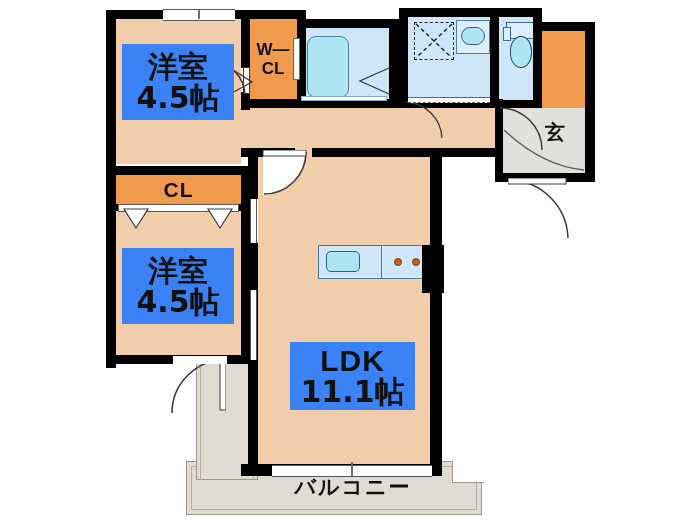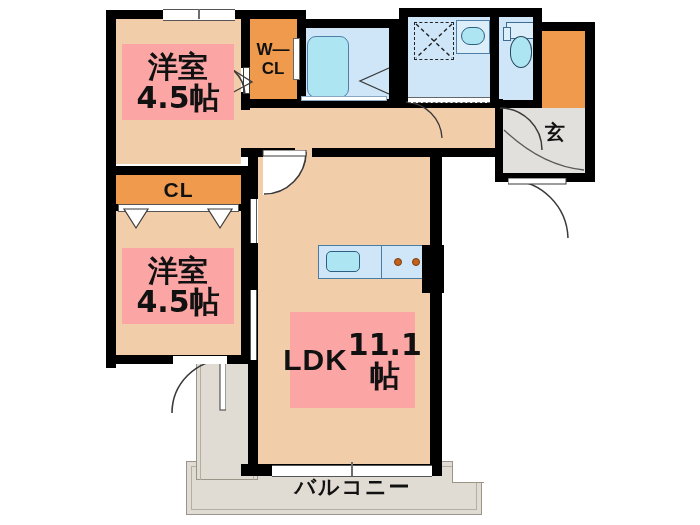--- a/index.html
+++ b/index.html
@@ -21,21 +21,21 @@
   .white      {background:#ffffff;}
   .blackwall  {background:#000000;}
 
   
   .wall{background:#000;}
   .outline-blue{border:1.5px solid #4f7fa8;}
 
   
   .lbl{position:absolute;display:flex;align-items:center;justify-content:center;
        color:#111;line-height:1.05;text-align:center;white-space:pre-line;}
-  .lbl-room{background:#fca5a5;font-weight:700;}
+  .lbl-room{background:#3b82f6;font-weight:700;}
   .jp{font-family:"DejaVu Sans","Liberation Sans",sans-serif;}
 
   .cl-text{font-size:21px;font-weight:600;letter-spacing:1px;}
   .wcl-text{font-size:17px;font-weight:600;line-height:1.12;}
   .room-jp{font-size:30px;font-weight:700;}
   .room-sz{font-size:30px;font-weight:700;}
   .ldk-t{font-size:30px;font-weight:700;letter-spacing:1px;}
   .ldk-s{font-size:30px;font-weight:700;}
   .balc-text{font-size:21px;font-weight:600;letter-spacing:2px;}
   .genkan-text{font-size:20px;font-weight:700;}
@@ -219,20 +219,20 @@
     <span class="wcl-text">CL</span>
   </div>
 
   <div class="lbl cl-text" style="left:116px;top:175px;width:125px;height:30px;">CL</div>
 
   <div class="lbl lbl-room" style="left:122px;top:248px;width:112px;height:76px;flex-direction:column;">
     <span class="jp room-jp">洋室</span>
     <span class="jp room-sz">4.5帖</span>
   </div>
 
-  <div class="lbl lbl-room" style="left:290px;top:312px;width:125px;height:96px;">
+  <div class="lbl lbl-room" style="left:290px;top:342px;width:125px;height:68px;flex-direction:column;">
     <span class="ldk-t">LDK</span>
     <span class="jp ldk-s">11.1帖</span>
   </div>
 
   <div class="lbl jp genkan-text" style="left:535px;top:118px;width:40px;height:28px;">玄</div>
 
 </div>
 
 </body></html>

